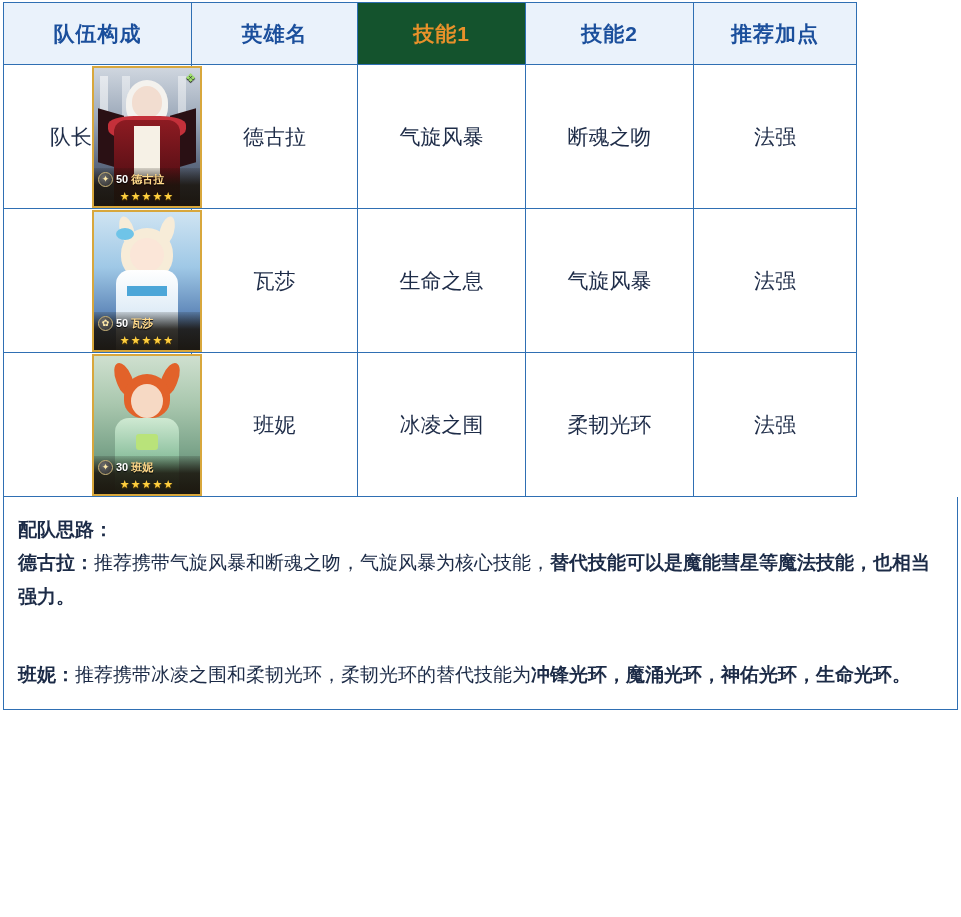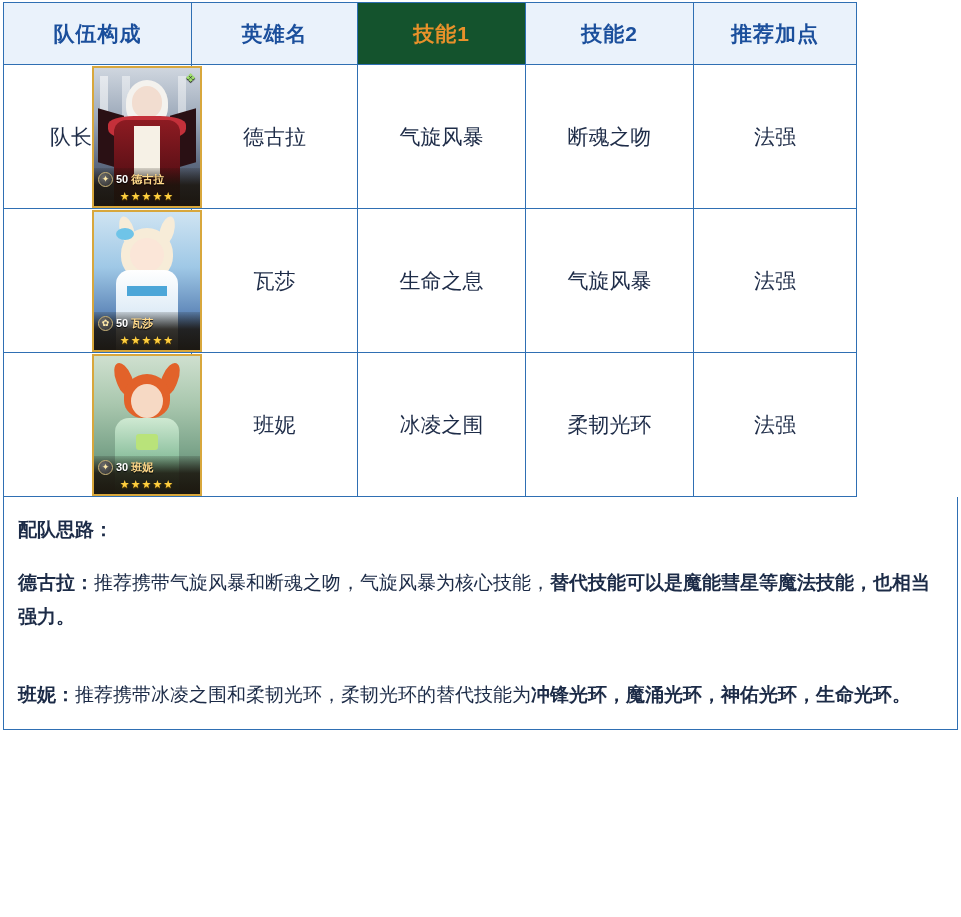--- a/index.html
+++ b/index.html
@@ -184,21 +184,21 @@
     width: 955px;
     border: 1px solid #2f6fb3;
     border-top: none;
     padding: 16px 14px 18px 14px;
     font-size: 19px;
     line-height: 1.75;
     color: #1c2b47;
   }
   .notes .title {
     font-weight: bold;
-    margin-bottom: 20px;
+    margin-bottom: 0;
   }
   .notes p {
     margin: 0 0 14px 0;
   }
   .notes p:last-child { margin-bottom: 0; margin-top: 45px; }
   .notes .nm { font-weight: bold; }
   .notes b { font-weight: bold; }
 </style>
 </head>
 <body>

